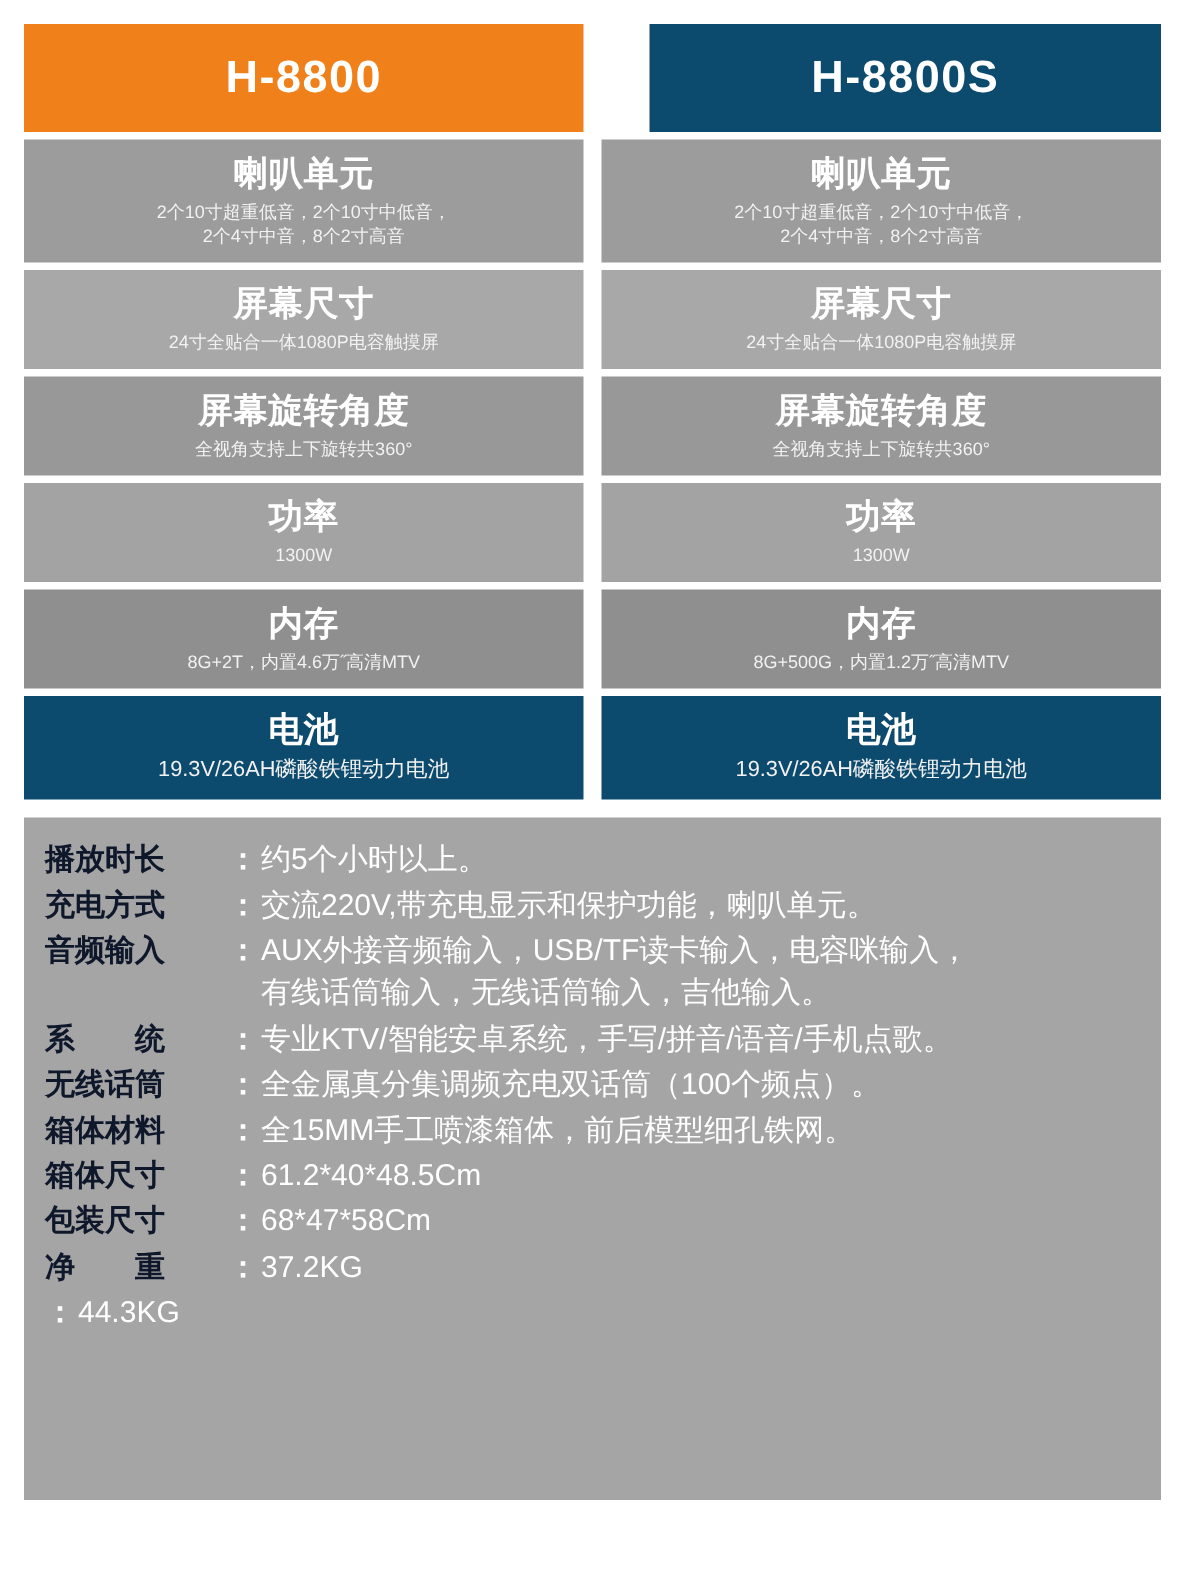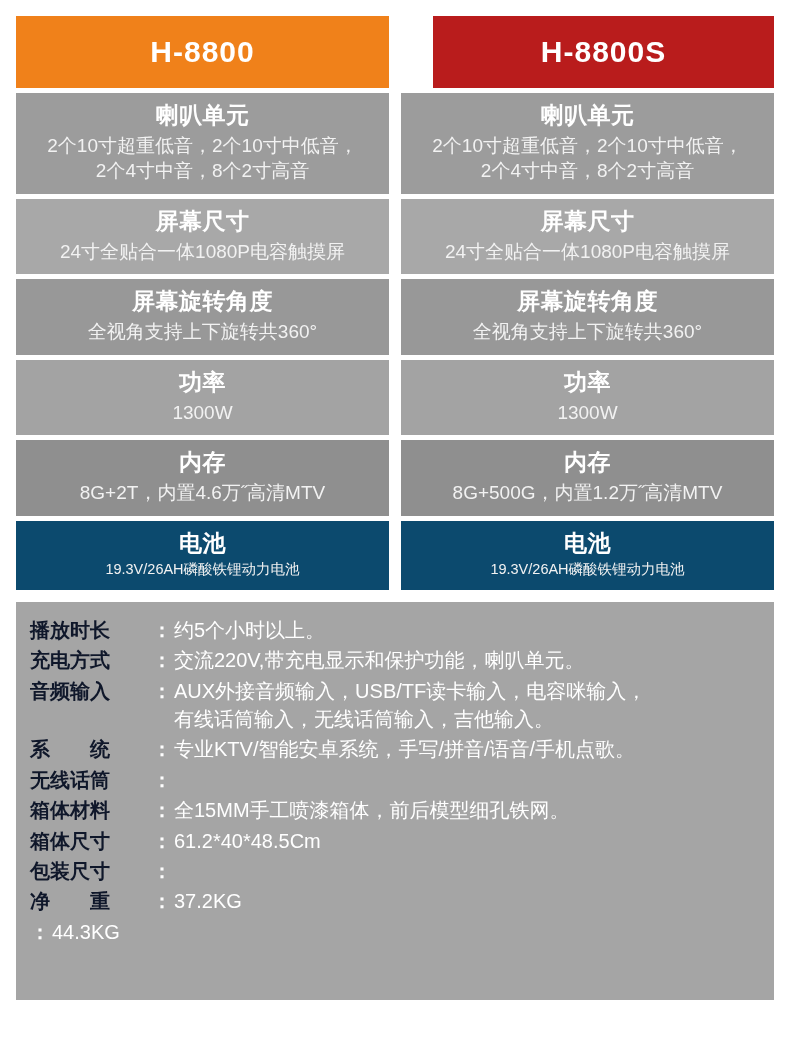--- a/index.html
+++ b/index.html
@@ -48,36 +48,36 @@
   }
   .spec-title {
     font-size: 23px;
     font-weight: bold;
     color: #ffffff;
     line-height: 1.25;
     margin-bottom: 3px;
     letter-spacing: 0.5px;
   }
   .spec-value {
-    font-size: 19px;
+    font-size: 12px;
     color: #f2f2f2;
     line-height: 1.35;
   }
   .spec-value.small {
     font-size: 14.5px;
   }
   .shade-a { background: #9c9c9c; }
   .shade-b { background: #a8a8a8; }
   .shade-c { background: #989898; }
   .shade-d { background: #a3a3a3; }
   .shade-e { background: #8f8f8f; }
   .shade-f { background: #0c4a6e; }
 
   .h-8800 { background: #f0811a; }
-  .h-8800s { background: #b91c1c; margin-left: 32px; }
+  .h-8800s { background: #0c4a6e; margin-left: 32px; }
 
   .details {
     margin-top: 12px;
     background: #a5a5a5;
     flex: 1 1 auto;
     padding: 14px 12px 10px 14px;
     box-sizing: border-box;
   }
   .detail-row {
     display: flex;
@@ -216,37 +216,39 @@
 
     <div class="detail-row">
       <div class="detail-label">系　　统</div>
       <div class="detail-colon">：</div>
       <div class="detail-value">专业KTV/智能安卓系统，手写/拼音/语音/手机点歌。</div>
     </div>
 
     <div class="detail-row">
       <div class="detail-label">无线话筒</div>
       <div class="detail-colon">：</div>
+      <div class="detail-value">全金属真分集调频充电双话筒（100个频点）。</div>
     </div>
 
     <div class="detail-row">
       <div class="detail-label">箱体材料</div>
       <div class="detail-colon">：</div>
       <div class="detail-value">全15MM手工喷漆箱体，前后模型细孔铁网。</div>
     </div>
 
     <div class="detail-row">
       <div class="detail-label">箱体尺寸</div>
       <div class="detail-colon">：</div>
       <div class="detail-value">61.2*40*48.5Cm</div>
     </div>
 
     <div class="detail-row">
       <div class="detail-label">包装尺寸</div>
       <div class="detail-colon">：</div>
+      <div class="detail-value">68*47*58Cm</div>
     </div>
 
     <div class="detail-row">
       <div class="detail-label">净　　重</div>
       <div class="detail-colon">：</div>
       <div class="detail-value">37.2KG</div>
     </div>
 
     <div class="detail-row">
       <div class="detail-colon">：</div>

